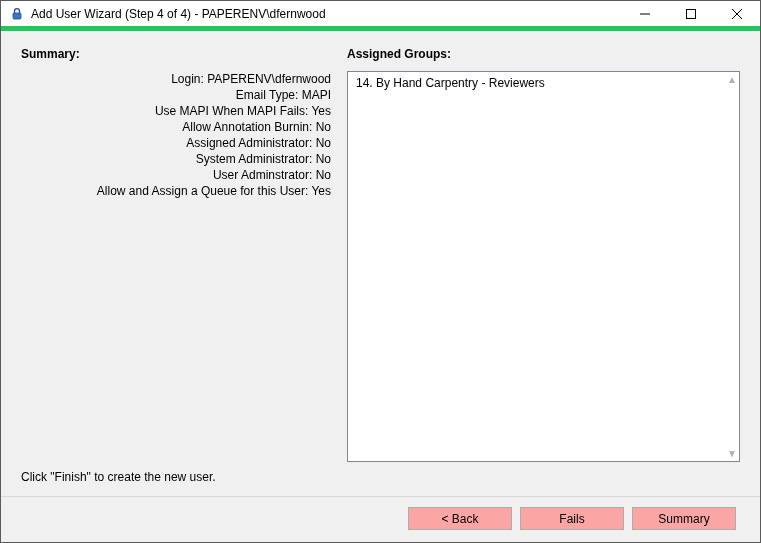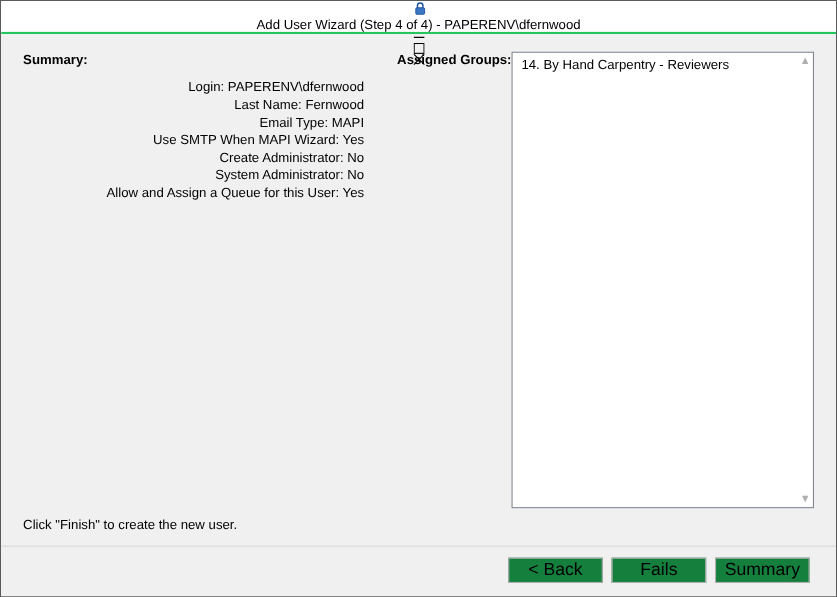--- a/index.html
+++ b/index.html
@@ -12,22 +12,21 @@
     width: 761px;
     height: 543px;
     overflow: hidden;
     border: 1px solid #5a5a5a;
   }
   .titlebar {
     height: 30px;
     background: #fff;
     display: flex;
     align-items: center;
-    border-bottom: 2px solid #22c55e;
-    flex-direction: column;
+    border-bottom: 5px solid #22c55e;
   }
   .titlebar .icon {
     width: 16px; height: 16px;
     margin-left: 8px; margin-right: 6px;
     display: inline-flex; align-items: center; justify-content: center;
   }
   .titlebar .title {
     flex: 1;
     font-size: 12px;
     color: #000;
@@ -42,31 +41,31 @@
   .content {
     background: #f0f0f0;
     height: calc(543px - 30px - 2px);
     display: flex;
     flex-direction: column;
     padding: 16px 20px 12px 20px;
   }
   .main {
     flex: 1;
     display: flex;
-    gap: 30px;
+    gap: 16px;
   }
   .left-col {
     width: 310px;
     display: flex;
     flex-direction: column;
   }
   .right-col {
     flex: 1;
     display: flex;
-    flex-direction: row;
+    flex-direction: column;
     justify-content: flex-end;
   }
   .section-title {
     font-weight: bold;
     font-size: 12px;
     margin-bottom: 10px;
   }
   .summary-lines {
     line-height: 16px;
     font-size: 12px;
@@ -99,26 +98,26 @@
     border-top: 1px solid #d8d8d8;
     margin: 0 -20px 10px -20px;
   }
   .buttons {
     display: flex;
     justify-content: flex-end;
     gap: 8px;
     padding-right: 4px;
   }
   button.wiz {
-    width: 86px;
+    width: 104px;
     height: 23px;
-    background: #15803d;
+    background: #fca5a5;
     border: 1px solid #adadad;
     font-family: inherit;
-    font-size: 16px;
+    font-size: 12px;
     cursor: pointer;
   }
 </style>
 </head>
 <body>
 
 <div class="titlebar">
   <span class="icon">
     <svg width="14" height="14" viewBox="0 0 14 14">
       <rect x="3" y="6" width="8" height="6" rx="1" fill="#3a76c4" stroke="#1b4f9c" stroke-width="0.8"></rect>
@@ -143,25 +142,26 @@
       </svg>
   </div>
 </div>
 
 <div class="content">
   <div class="main">
     <div class="left-col">
       <div class="section-title">Summary:</div>
       <div class="summary-lines" id="summary-lines">
           <div>Login: PAPERENV\dfernwood</div>
-          <div>Last Name: Fernwood</div>
           <div>Email Type: MAPI</div>
-          <div>Use SMTP When MAPI Wizard: Yes</div>
-          <div>Create Administrator: No</div>
+          <div>Use MAPI When MAPI Fails: Yes</div>
+          <div>Allow Annotation Burnin: No</div>
+          <div>Assigned Administrator: No</div>
           <div>System Administrator: No</div>
+          <div>User Adminstrator: No</div>
           <div>Allow and Assign a Queue for this User: Yes</div>
         </div>
     </div>
     <div class="right-col">
       <div class="section-title">Assigned Groups:</div>
       <div class="grouplist" id="group-list">
         <span class="scroll-up">▲</span>
         <div>14. By Hand Carpentry - Reviewers</div>
           <span class="scroll-down">▼</span>
       </div>

